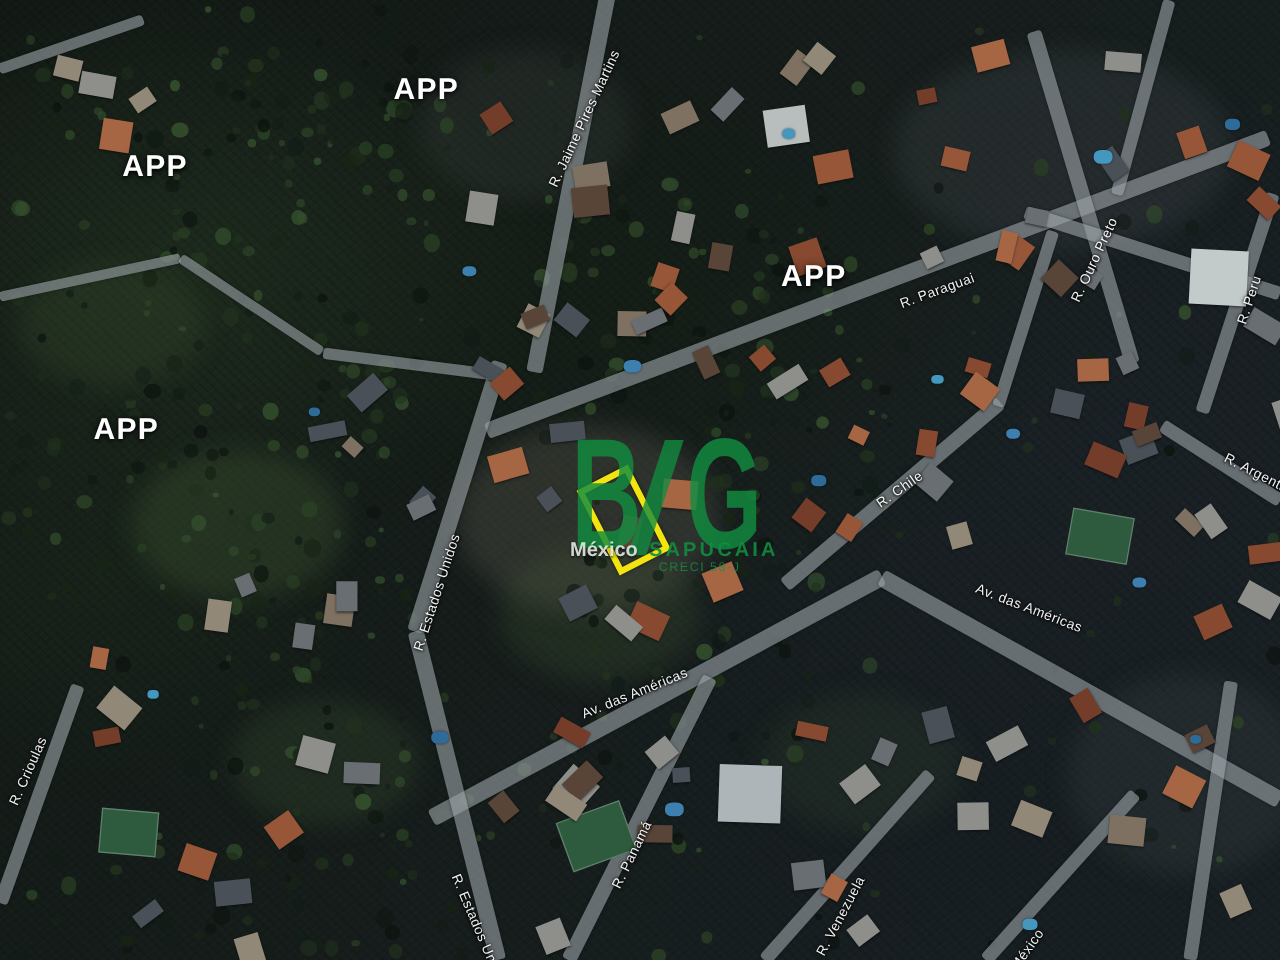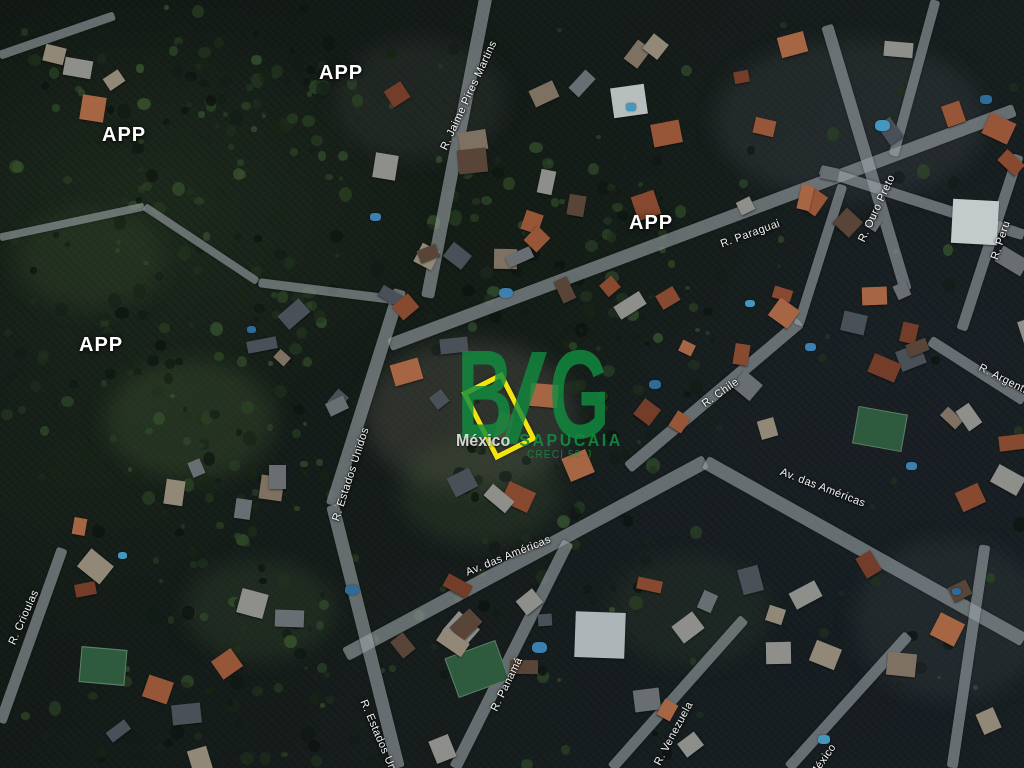--- a/index.html
+++ b/index.html
@@ -25,21 +25,21 @@
   .road{position:absolute;z-index:12;background:rgba(165,171,175,.6);border-radius:3px;
     box-shadow:0 0 3px rgba(0,0,0,.4);}
   .house{position:absolute;z-index:16;box-shadow:0 1px 2px rgba(0,0,0,.55);}
   .pool{position:absolute;z-index:17;border-radius:40%;box-shadow:0 0 2px rgba(0,0,0,.6);}
   .court{position:absolute;z-index:15;border:1px solid rgba(200,210,200,.35);}
   .lot-highlight{position:absolute;z-index:30;box-sizing:border-box;
     border:5px solid #f2e40e;box-shadow:0 0 3px rgba(0,0,0,.6), inset 0 0 3px rgba(0,0,0,.5);}
   .street-label{position:absolute;z-index:40;color:#fff;font-size:11px;letter-spacing:.4px;
     white-space:nowrap;opacity:.93;transform-origin:center;
     text-shadow:0 0 2px rgba(0,0,0,.95),0 0 4px rgba(0,0,0,.8),0 1px 2px rgba(0,0,0,.9);}
-  .area-label{position:absolute;z-index:40;color:#fff;font-size:20px;font-weight:700;
+  .area-label{position:absolute;z-index:40;color:#fff;font-size:24px;font-weight:700;
     white-space:nowrap;letter-spacing:1px;
     text-shadow:0 1px 3px rgba(0,0,0,.9),0 0 7px rgba(0,0,0,.55);}
   .watermark{position:absolute;inset:0;z-index:50;pointer-events:none;}
   .wm-letter{position:absolute;font-weight:700;font-size:126px;line-height:.74;
     color:rgba(17,140,64,.82);transform-origin:left top;transform:scaleX(.62);}
   .wm-slash{position:absolute;background:rgba(17,140,64,.78);transform:skewX(-18deg);}
   .wm-line1{position:absolute;font-size:16px;font-weight:700;white-space:nowrap;}
   .wm-imoveis{color:rgba(235,240,235,.88);text-shadow:0 1px 2px rgba(0,0,0,.6);}
   .wm-sapucaia{color:rgba(17,140,64,.9);letter-spacing:2.5px;margin-left:9px;}
   .wm-line2{position:absolute;font-size:10px;color:rgba(20,145,68,.8);letter-spacing:1.2px;

